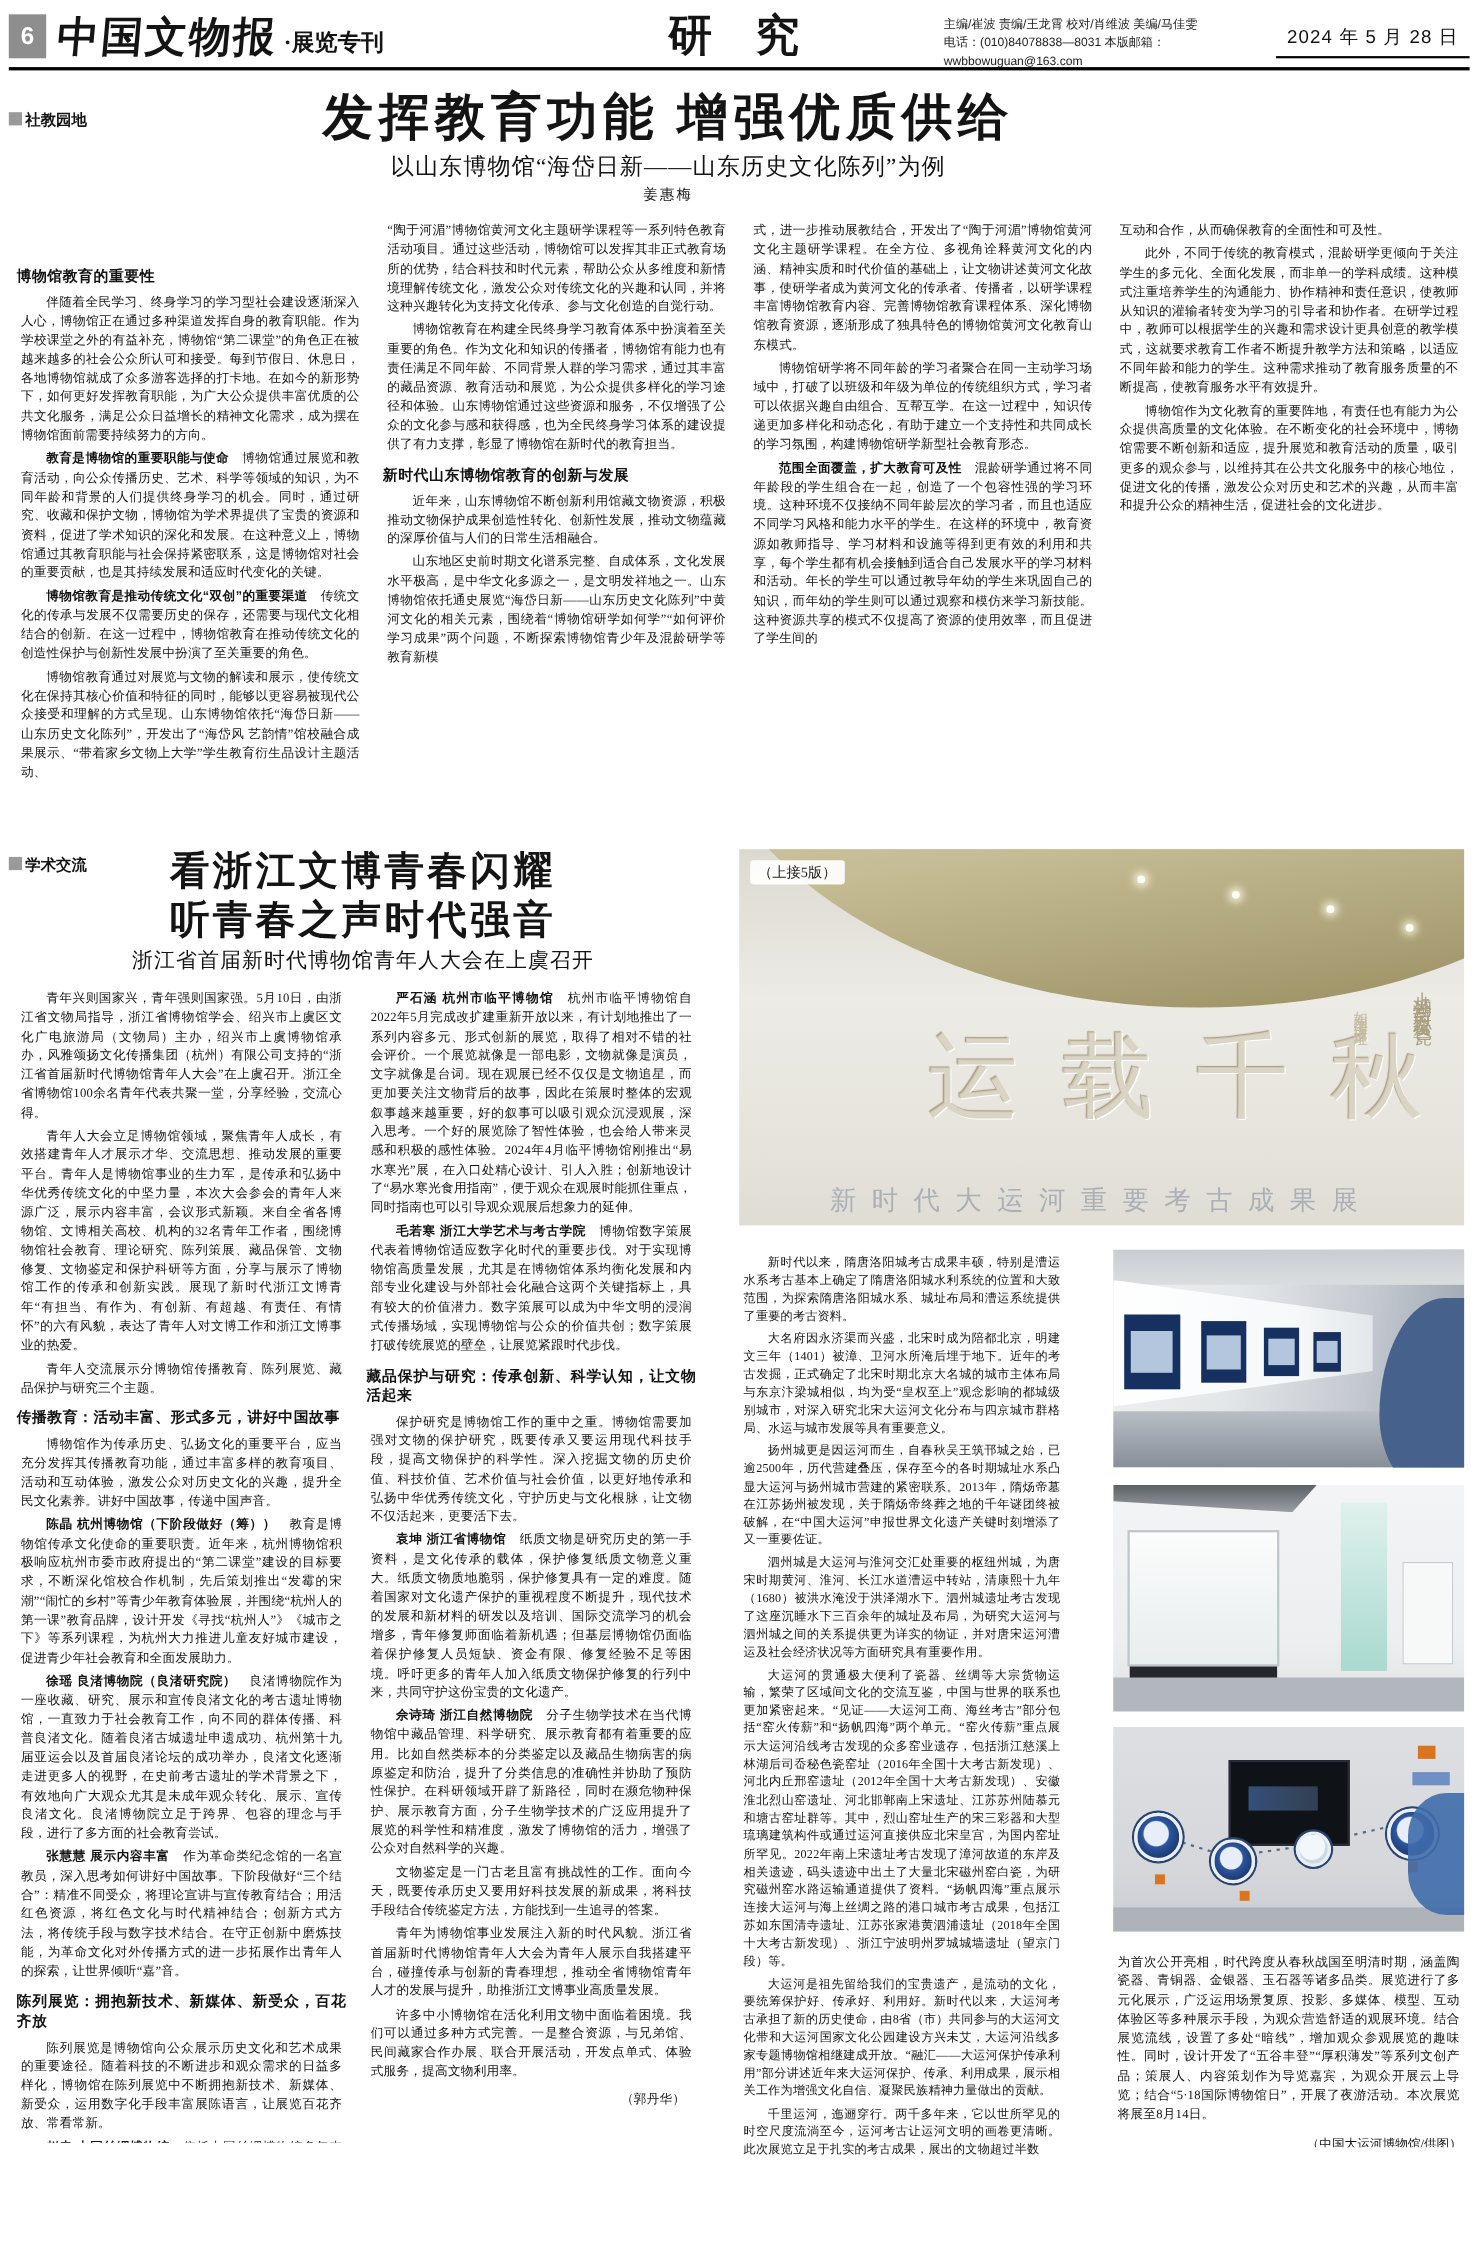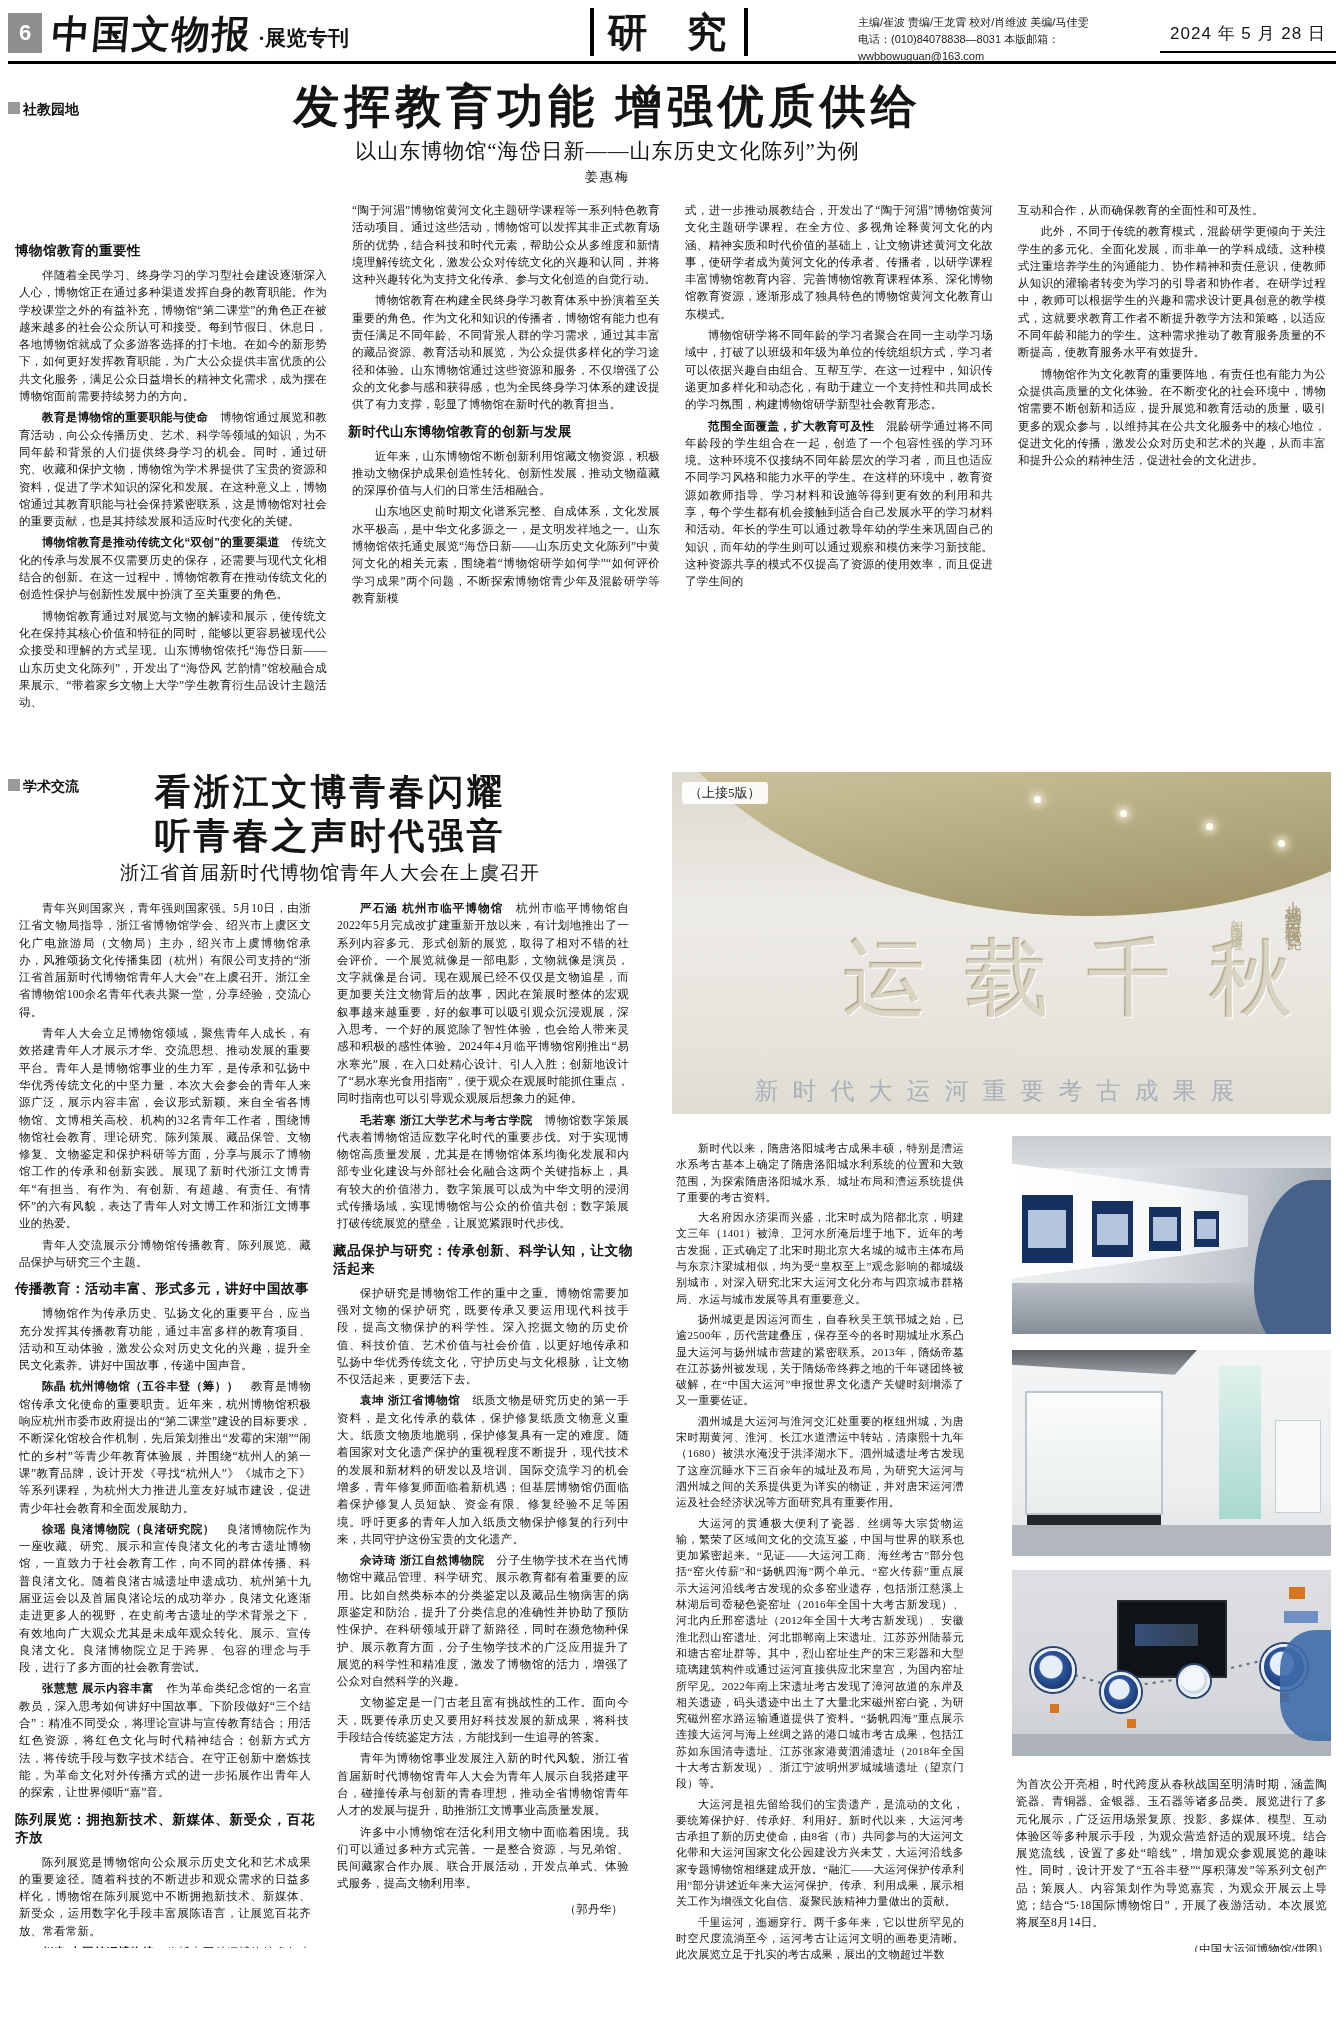--- a/index.html
+++ b/index.html
@@ -7,21 +7,21 @@
         font-family:"Liberation Serif","DejaVu Serif",serif;color:#141414;margin:0 auto;}
   .abs{position:absolute;}
 
   
   .pagenum{left:8px;top:13px;width:34px;height:40px;background:#8e8e8e;color:#fff;
            font-family:"Liberation Sans",sans-serif;font-size:22px;font-weight:bold;
            display:flex;align-items:center;justify-content:center;}
   .logo{left:52px;top:10px;height:46px;display:flex;align-items:flex-end;}
   .logo-main{font-size:38px;font-weight:900;transform:skewX(-5deg);letter-spacing:2px;line-height:44px;}
   .logo-edition{font-size:21px;font-weight:bold;margin-left:6px;line-height:36px;}
-  .section-block{left:590px;top:6px;width:158px;height:52px;display:flex;align-items:center;justify-content:space-between;}
+  .section-block{left:590px;top:6px;width:158px;height:52px;display:flex;align-items:center;justify-content:space-between;flex-direction:column;}
   .vbar{width:4px;height:48px;background:#000;}
   .section-chars{font-size:40px;font-weight:900;letter-spacing:14px;font-family:"Liberation Sans",sans-serif;line-height:52px;padding-left:10px;}
   .staff{left:858px;top:14px;width:300px;font-size:11px;line-height:17px;font-family:"Liberation Sans",sans-serif;color:#222;}
   .hdr-date{left:1160px;top:22px;width:176px;font-size:17px;letter-spacing:1px;border-bottom:2.5px solid #000;
             padding-bottom:6px;text-align:center;font-family:"Liberation Sans",sans-serif;}
   .hdr-rule{left:8px;top:61px;width:1328px;height:3px;background:#000;}
 
   
   .col{position:absolute;overflow:hidden;text-align:justify;}
   .para{margin:4px;text-indent:2em;font-size:11.5px;line-height:17.3px;letter-spacing:.2px;}
@@ -168,21 +168,21 @@
     <div>看浙江文博青春闪耀</div>
     <div>听青春之声时代强音</div>
   </div>
   <div class="abs a2-subhead">浙江省首届新时代博物馆青年人大会在上虞召开</div>
   <div class="col a2col a2c1">
       <p class="para">青年兴则国家兴，青年强则国家强。5月10日，由浙江省文物局指导，浙江省博物馆学会、绍兴市上虞区文化广电旅游局（文物局）主办，绍兴市上虞博物馆承办，风雅颂扬文化传播集团（杭州）有限公司支持的“浙江省首届新时代博物馆青年人大会”在上虞召开。浙江全省博物馆100余名青年代表共聚一堂，分享经验，交流心得。</p>
       <p class="para">青年人大会立足博物馆领域，聚焦青年人成长，有效搭建青年人才展示才华、交流思想、推动发展的重要平台。青年人是博物馆事业的生力军，是传承和弘扬中华优秀传统文化的中坚力量，本次大会参会的青年人来源广泛，展示内容丰富，会议形式新颖。来自全省各博物馆、文博相关高校、机构的32名青年工作者，围绕博物馆社会教育、理论研究、陈列策展、藏品保管、文物修复、文物鉴定和保护科研等方面，分享与展示了博物馆工作的传承和创新实践。展现了新时代浙江文博青年“有担当、有作为、有创新、有超越、有责任、有情怀”的六有风貌，表达了青年人对文博工作和浙江文博事业的热爱。</p>
       <p class="para">青年人交流展示分博物馆传播教育、陈列展览、藏品保护与研究三个主题。</p>
       <div class="sec-h">传播教育：活动丰富、形式多元，讲好中国故事</div>
       <p class="para">博物馆作为传承历史、弘扬文化的重要平台，应当充分发挥其传播教育功能，通过丰富多样的教育项目、活动和互动体验，激发公众对历史文化的兴趣，提升全民文化素养。讲好中国故事，传递中国声音。</p>
-      <p class="para"><b class="lead">陈晶 杭州博物馆（五谷丰登（筹））　</b>教育是博物馆传承文化使命的重要职责。近年来，杭州博物馆积极响应杭州市委市政府提出的“第二课堂”建设的目标要求，不断深化馆校合作机制，先后策划推出“发霉的宋潮”“闹忙的乡村”等青少年教育体验展，并围绕“杭州人的第一课”教育品牌，设计开发《寻找“杭州人”》《城市之下》等系列课程，为杭州大力推进儿童友好城市建设，促进青少年社会教育和全面发展助力。</p>
+      <p class="para"><b class="lead">陈晶 杭州博物馆（下阶段做好（筹））　</b>教育是博物馆传承文化使命的重要职责。近年来，杭州博物馆积极响应杭州市委市政府提出的“第二课堂”建设的目标要求，不断深化馆校合作机制，先后策划推出“发霉的宋潮”“闹忙的乡村”等青少年教育体验展，并围绕“杭州人的第一课”教育品牌，设计开发《寻找“杭州人”》《城市之下》等系列课程，为杭州大力推进儿童友好城市建设，促进青少年社会教育和全面发展助力。</p>
       <p class="para"><b class="lead">徐瑶 良渚博物院（良渚研究院）　</b>良渚博物院作为一座收藏、研究、展示和宣传良渚文化的考古遗址博物馆，一直致力于社会教育工作，向不同的群体传播、科普良渚文化。随着良渚古城遗址申遗成功、杭州第十九届亚运会以及首届良渚论坛的成功举办，良渚文化逐渐走进更多人的视野，在史前考古遗址的学术背景之下，有效地向广大观众尤其是未成年观众转化、展示、宣传良渚文化。良渚博物院立足于跨界、包容的理念与手段，进行了多方面的社会教育尝试。</p>
       <p class="para"><b class="lead">张慧慧 展示内容丰富　</b>作为革命类纪念馆的一名宣教员，深入思考如何讲好中国故事。下阶段做好“三个结合”：精准不同受众，将理论宣讲与宣传教育结合；用活红色资源，将红色文化与时代精神结合；创新方式方法，将传统手段与数字技术结合。在守正创新中磨炼技能，为革命文化对外传播方式的进一步拓展作出青年人的探索，让世界倾听“嘉”音。</p>
       <div class="sec-h">陈列展览：拥抱新技术、新媒体、新受众，百花齐放</div>
       <p class="para">陈列展览是博物馆向公众展示历史文化和艺术成果的重要途径。随着科技的不断进步和观众需求的日益多样化，博物馆在陈列展览中不断拥抱新技术、新媒体、新受众，运用数字化手段丰富展陈语言，让展览百花齐放、常看常新。</p>
       <p class="para"><b class="lead">赵幸 中国丝绸博物馆　</b>依托中国丝绸博物馆多年来在时尚领域的研究和策展经验，做了多场时尚回顾展。时尚展是博物馆展览中最活跃、最贴近当下生活的部分，是一个非常好的传播方式，让观众在展览中照见自己，感受时代的变迁与文化的力量。</p>
     </div>
   <div class="col a2col a2c2">
       <p class="para"><b class="lead">严石涵 杭州市临平博物馆　</b>杭州市临平博物馆自2022年5月完成改扩建重新开放以来，有计划地推出了一系列内容多元、形式创新的展览，取得了相对不错的社会评价。一个展览就像是一部电影，文物就像是演员，文字就像是台词。现在观展已经不仅仅是文物追星，而更加要关注文物背后的故事，因此在策展时整体的宏观叙事越来越重要，好的叙事可以吸引观众沉浸观展，深入思考。一个好的展览除了智性体验，也会给人带来灵感和积极的感性体验。2024年4月临平博物馆刚推出“易水寒光”展，在入口处精心设计、引人入胜；创新地设计了“易水寒光食用指南”，便于观众在观展时能抓住重点，同时指南也可以引导观众观展后想象力的延伸。</p>
       <p class="para"><b class="lead">毛若寒 浙江大学艺术与考古学院　</b>博物馆数字策展代表着博物馆适应数字化时代的重要步伐。对于实现博物馆高质量发展，尤其是在博物馆体系均衡化发展和内部专业化建设与外部社会化融合这两个关键指标上，具有较大的价值潜力。数字策展可以成为中华文明的浸润式传播场域，实现博物馆与公众的价值共创；数字策展打破传统展览的壁垒，让展览紧跟时代步伐。</p>
       <div class="sec-h">藏品保护与研究：传承创新、科学认知，让文物活起来</div>

